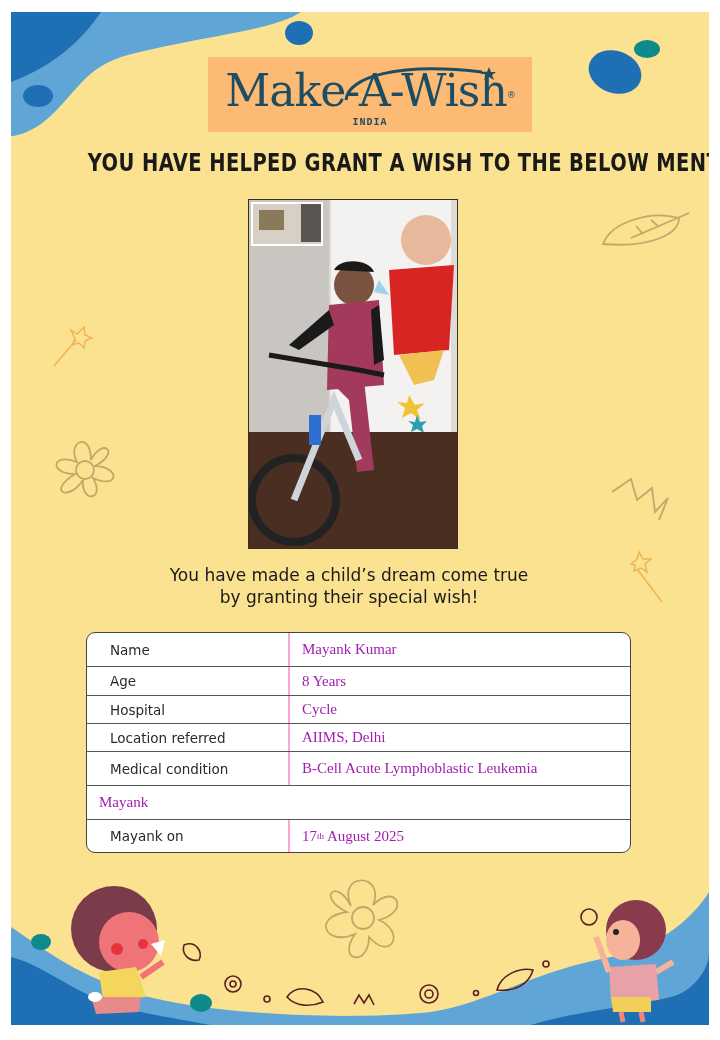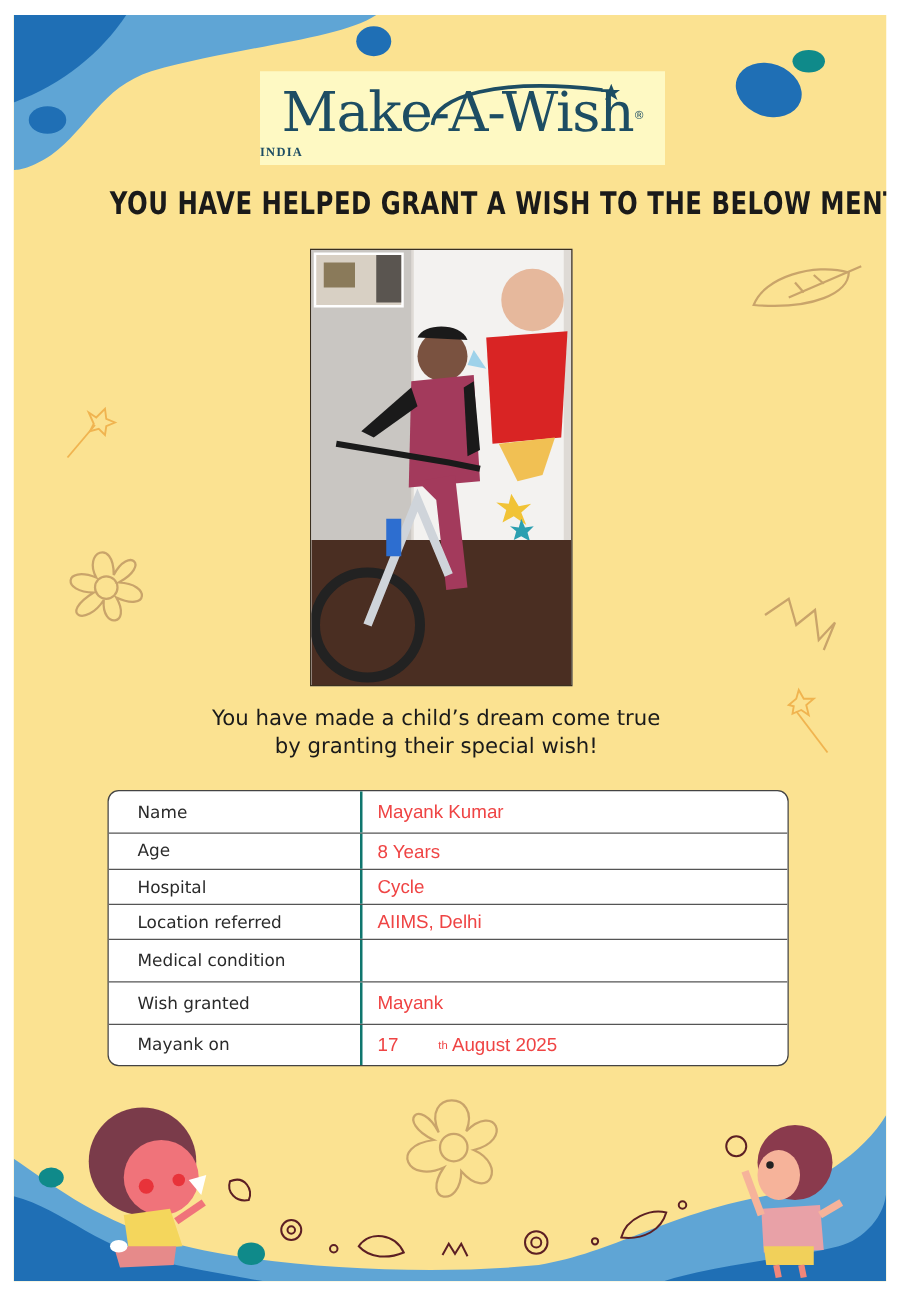--- a/index.html
+++ b/index.html
@@ -1,32 +1,32 @@
 <!DOCTYPE html>
 <html><head>
   <meta charset="utf-8">
   <style>
     html, body { margin: 0; padding: 0; background: #ffffff; }
     body { width: 720px; height: 1040px; position: relative; overflow: hidden; font-family: "Liberation Sans", sans-serif; }
     .card { position: absolute; left: 11px; top: 12px; width: 698px; height: 1013px; background: #fbe291; overflow: hidden; }
     .bg-svg { position: absolute; left: 0; top: 0; width: 698px; height: 1013px; }
-    .logo-box { position: absolute; left: 197px; top: 45px; width: 324px; height: 75px; background: #fef9c3; }
+    .logo-box { position: absolute; left: 197px; top: 45px; width: 324px; height: 75px; background: #fdba74; }
     .logo-text { position: absolute; left: 0; width: 324px; top: 8px; text-align: center; font-family: "DejaVu Serif", serif; font-size: 44px; color: #1d4d63; letter-spacing: -1px; line-height: 52px; }
     .logo-reg { font-size: 9px; vertical-align: middle; font-family: "DejaVu Sans", sans-serif; }
-    .logo-sub { position: absolute; left: 0; width: 324px; top: 60px; font-family: Liberation Serif, serif; font-weight: bold; font-size: 10px; color: #1d4d63; letter-spacing: 1px; }
+    .logo-sub { position: absolute; left: 0; width: 324px; top: 60px; text-align: center; font-family: Liberation Mono, monospace; font-weight: bold; font-size: 10px; color: #1d4d63; letter-spacing: 1px; }
     .logo-arc { position: absolute; left: 0; top: 0; width: 324px; height: 75px; }
     .headline { position: absolute; left: 0; width: 698px; top: 136px; text-align: center; font-family: "DejaVu Sans", sans-serif; font-weight: bold; font-size: 25px; color: #1a1a1a; transform: scaleX(0.78); letter-spacing: 0.5px; white-space: nowrap; }
     .photo { position: absolute; left: 237px; top: 187px; width: 208px; height: 348px; border: 1px solid #3a2f1f; overflow: hidden; background: #d9d6d2; }
     .tagline { position: absolute; left: 0; width: 676px; top: 552px; text-align: center; font-family: "DejaVu Sans", sans-serif; font-size: 17px; line-height: 22px; color: #1a1a1a; }
     .info-table { position: absolute; left: 75px; top: 620px; width: 543px; height: 219px; background: #ffffff; border: 1.5px solid #444; border-radius: 9px; overflow: hidden; }
     .row { display: flex; border-bottom: 1.5px solid #555; box-sizing: border-box; }
     .row:last-child { border-bottom: none; }
-    .cell-label { width: 203px; border-right: 2px solid #0f766e; box-sizing: border-box; padding-left: 23px; font-family: "DejaVu Sans", sans-serif; font-size: 13.5px; color: #2a2a2a; display: flex; align-items: center; }
-    .cell-value { flex: 1; padding-left: 12px; font-family: Liberation Sans, sans-serif; font-size: 15px; color: #ef4444; display: flex; align-items: center; }
-    sup { font-size: 9px; margin-left: 32px; }
+    .cell-label { width: 203px; border-right: 2px solid #f9a8d4; box-sizing: border-box; padding-left: 23px; font-family: "DejaVu Sans", sans-serif; font-size: 13.5px; color: #2a2a2a; display: flex; align-items: center; }
+    .cell-value { flex: 1; padding-left: 12px; font-family: Liberation Serif, serif; font-size: 15px; color: #a21caf; display: flex; align-items: center; }
+    sup { font-size: 9px; }
   </style>
 </head>
 <body>
 
 <div class="card">
   <svg class="bg-svg" viewBox="0 0 698 1013">
 
     <path d="M0,0 L290,0 C260,20 180,25 110,45 C70,58 60,90 30,112 C15,122 5,124 0,124 Z" fill="#5fa5d5"></path>
     <path d="M0,0 L90,0 C70,30 40,55 0,70 Z" fill="#1f6fb5"></path>
     <ellipse cx="27" cy="84" rx="15" ry="11" fill="#1f6fb5"></ellipse>
@@ -164,23 +164,23 @@
     <div class="row" style="height:28px">
       <div class="cell-label">Hospital</div>
       <div class="cell-value">Cycle</div>
     </div>
     <div class="row" style="height:28px">
       <div class="cell-label">Location referred</div>
       <div class="cell-value">AIIMS, Delhi</div>
     </div>
     <div class="row" style="height:34px">
       <div class="cell-label">Medical condition</div>
+      <div class="cell-value">B-Cell Acute Lymphoblastic Leukemia</div>
     </div>
     <div class="row" style="height:34px">
-      <div class="cell-label">Wish granted</div>
       <div class="cell-value">Mayank</div>
     </div>
     <div class="row" style="height:32px">
       <div class="cell-label">Mayank on</div>
       <div class="cell-value">
           <span>17</span>
           <sup>th</sup>
           <span style="white-space:pre"> August 2025</span>
         </div>
     </div>

